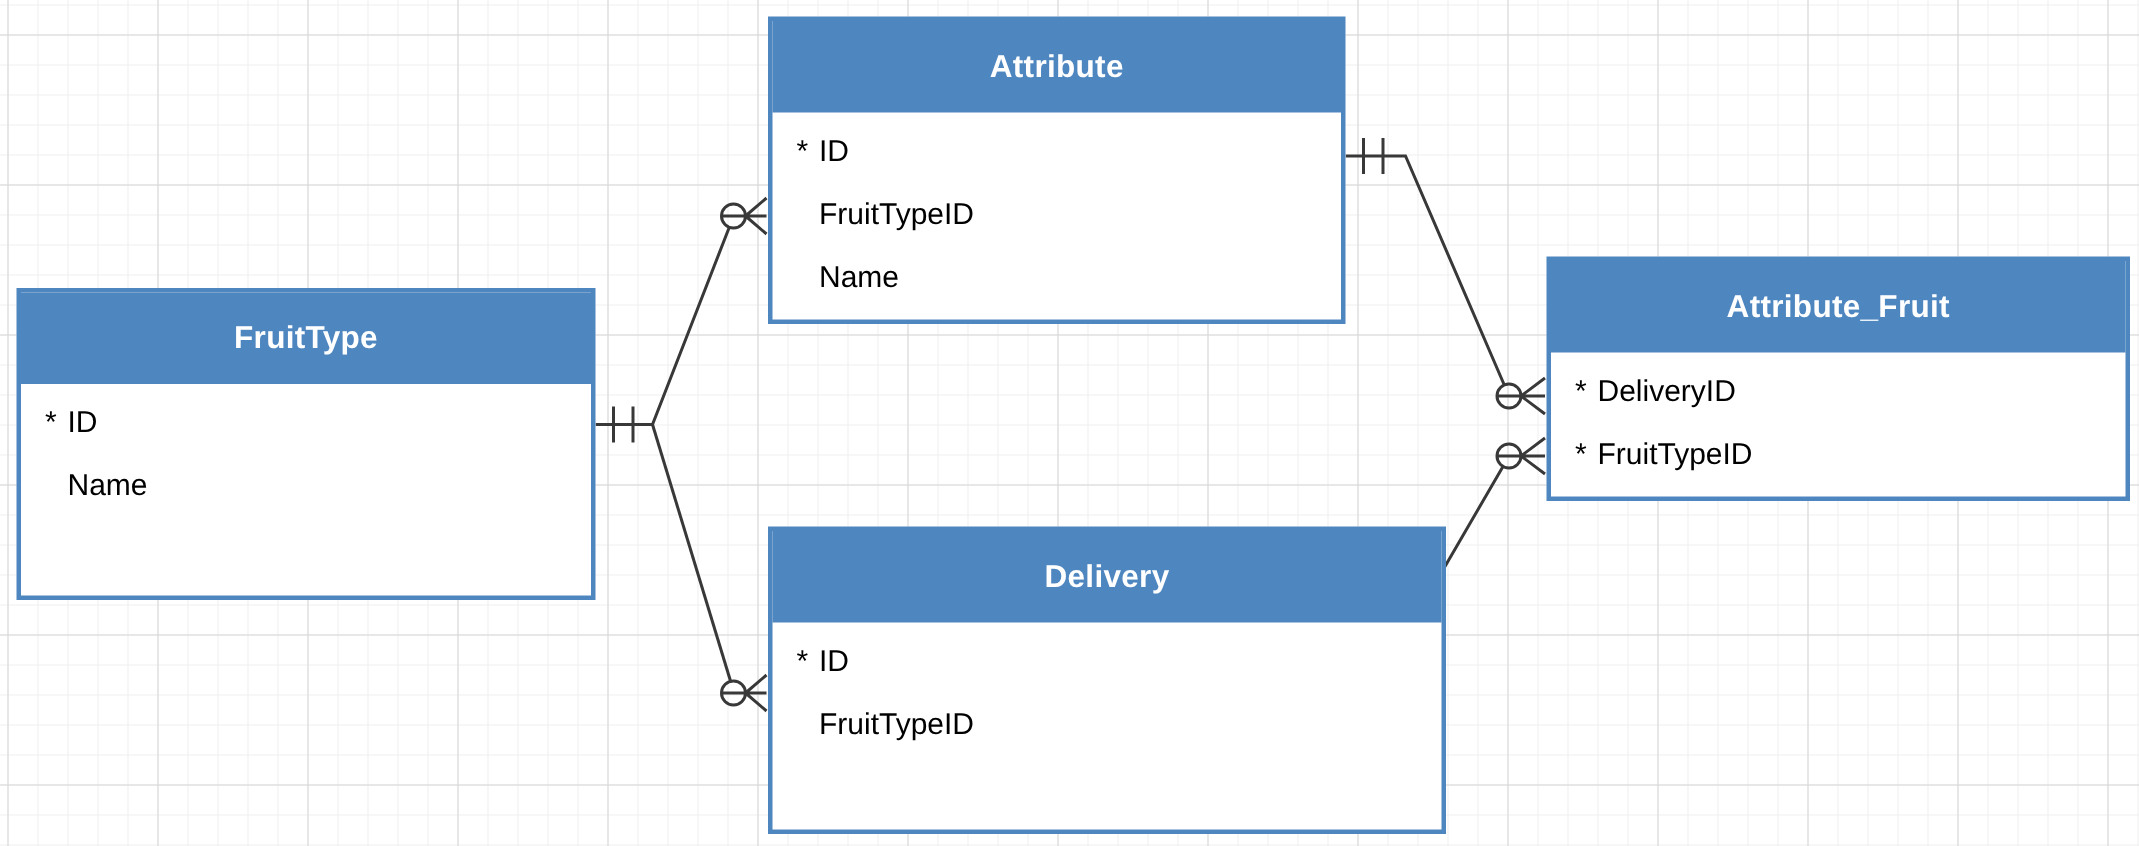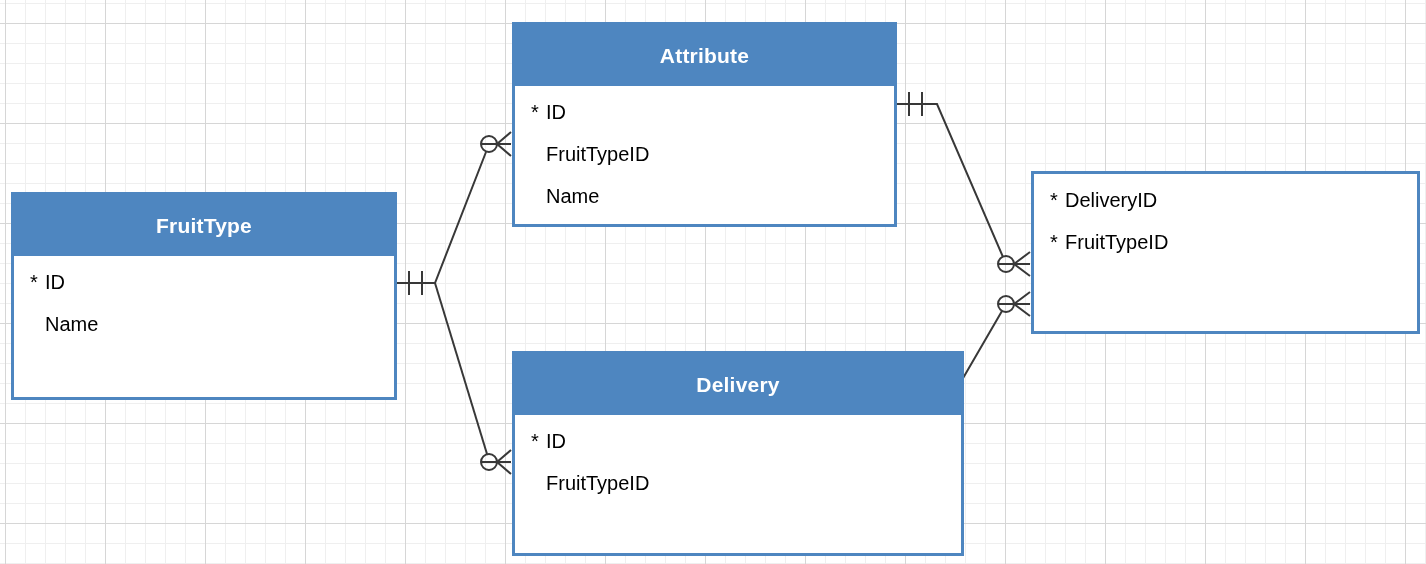--- a/index.html
+++ b/index.html
@@ -57,21 +57,21 @@
     width: 1426px;
     height: 564px;
   }
   svg.edges path, svg.edges circle {
     fill: none;
     stroke: var(--line);
     stroke-width: 2;
   }
   
   #entity-fruittype       { left: 11px;   top: 192px; width: 386px; height: 208px; }
-  #entity-attribute       { left: 512px;  top: 22px;  width: 385px; height: 205px; }
+  #entity-attribute       { left: 512px;  top: 11px;  width: 385px; height: 205px; }
   #entity-delivery        { left: 512px;  top: 351px; width: 452px; height: 205px; }
   #entity-attribute-fruit { left: 1031px; top: 171px; width: 389px; height: 163px; }
 </style>
 </head>
 <body>
 
 <div class="canvas">
 
   <svg class="edges">
 
@@ -143,20 +143,21 @@
         <span>ID</span>
       </div>
       <div class="erow">
         <span class="pk"></span>
         <span>FruitTypeID</span>
       </div>
     </div>
   </div>
 
   <div class="entity" id="entity-attribute-fruit">
+    <div class="entity-header">Attribute_Fruit</div>
     <div class="entity-body">
       <div class="erow">
         <span class="pk">*</span>
         <span>DeliveryID</span>
       </div>
       <div class="erow">
         <span class="pk">*</span>
         <span>FruitTypeID</span>
       </div>
     </div>

